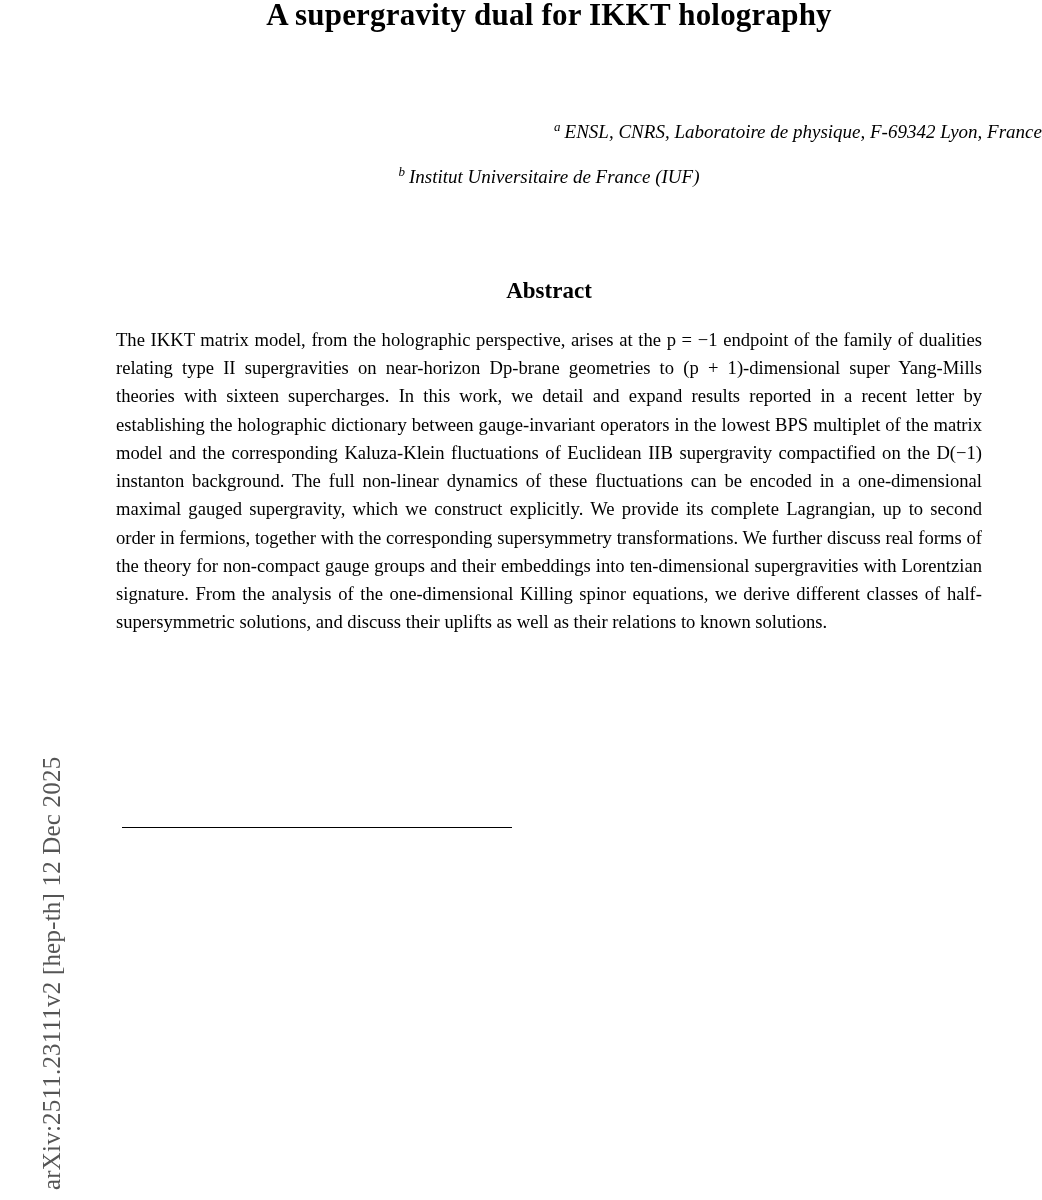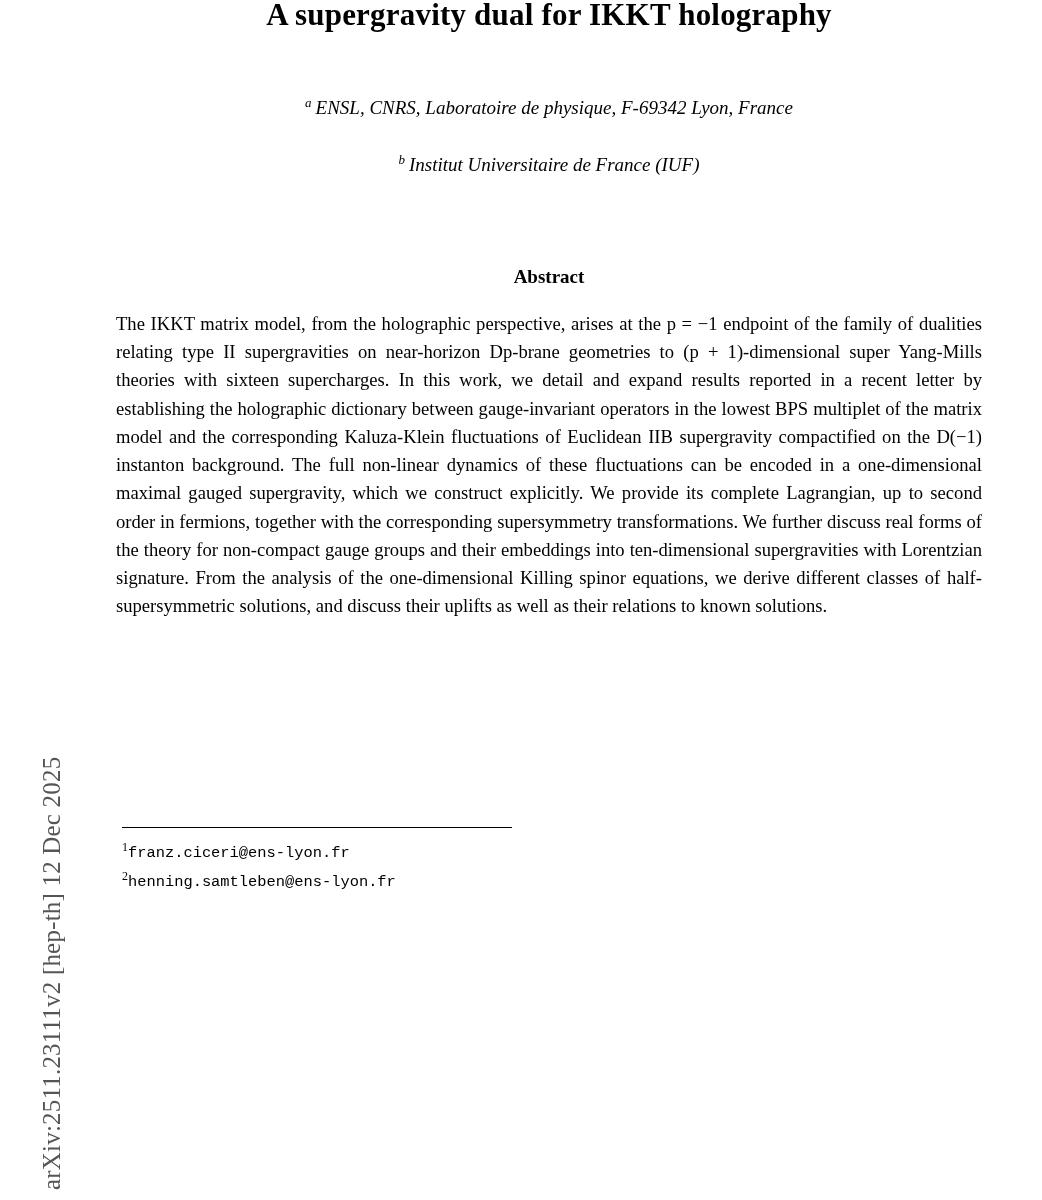--- a/index.html
+++ b/index.html
@@ -75,33 +75,33 @@
     line-height: 1;
     margin-left: 1px;
   }
 
   .affil {
     text-align: center;
     font-style: italic;
     font-size: 19px;
     margin-top: 0px;
   }
-  .affil.first { margin-top: 62px; }
-  .affil.second { margin-top: 32px; text-align: center; }
+  .affil.first { margin-top: 86px; text-align: right; }
+  .affil.second { margin-top: 20px; text-align: center; }
   .affil sup {
     font-size: 13px;
     font-style: italic;
     vertical-align: super;
     margin-right: 4px;
   }
 
   .abstract-head {
     text-align: center;
     font-weight: bold;
-    font-size: 19px;
+    font-size: 23px;
     margin-top: 90px;
   }
 
   .abstract-body {
     margin: 22px auto 0 auto;
     width: 866px;
     text-align: justify;
     font-size: 18.6px;
     line-height: 1.52;
     text-align-last: left;
@@ -155,22 +155,14 @@
   <div class="affil second">
     <sup>b</sup><span>Institut Universitaire de France (IUF)</span>
   </div>
 
   <div class="abstract-head">Abstract</div>
 
   <div class="abstract-body">The IKKT matrix model, from the holographic perspective, arises at the p = −1 endpoint of the family of dualities relating type II supergravities on near-horizon Dp-brane geometries to (p + 1)-dimensional super Yang-Mills theories with sixteen supercharges. In this work, we detail and expand results reported in a recent letter by establishing the holographic dictionary between gauge-invariant operators in the lowest BPS multiplet of the matrix model and the corresponding Kaluza-Klein fluctuations of Euclidean IIB supergravity compactified on the D(−1) instanton background. The full non-linear dynamics of these fluctuations can be encoded in a one-dimensional maximal gauged supergravity, which we construct explicitly. We provide its complete Lagrangian, up to second order in fermions, together with the corresponding supersymmetry transformations. We further discuss real forms of the theory for non-compact gauge groups and their embeddings into ten-dimensional supergravities with Lorentzian signature. From the analysis of the one-dimensional Killing spinor equations, we derive different classes of half-supersymmetric solutions, and discuss their uplifts as well as their relations to known solutions.</div>
 
   <div class="footnote-rule"></div>
 
-  <div class="footnotes">
-    <div class="fn">
-      <sup>1</sup><span class="mono">franz.ciceri@ens-lyon.fr</span>
-    </div>
-    <div class="fn">
-      <sup>2</sup><span class="mono">henning.samtleben@ens-lyon.fr</span>
-    </div>
-  </div>
 
 </div>
 
 </body></html>

